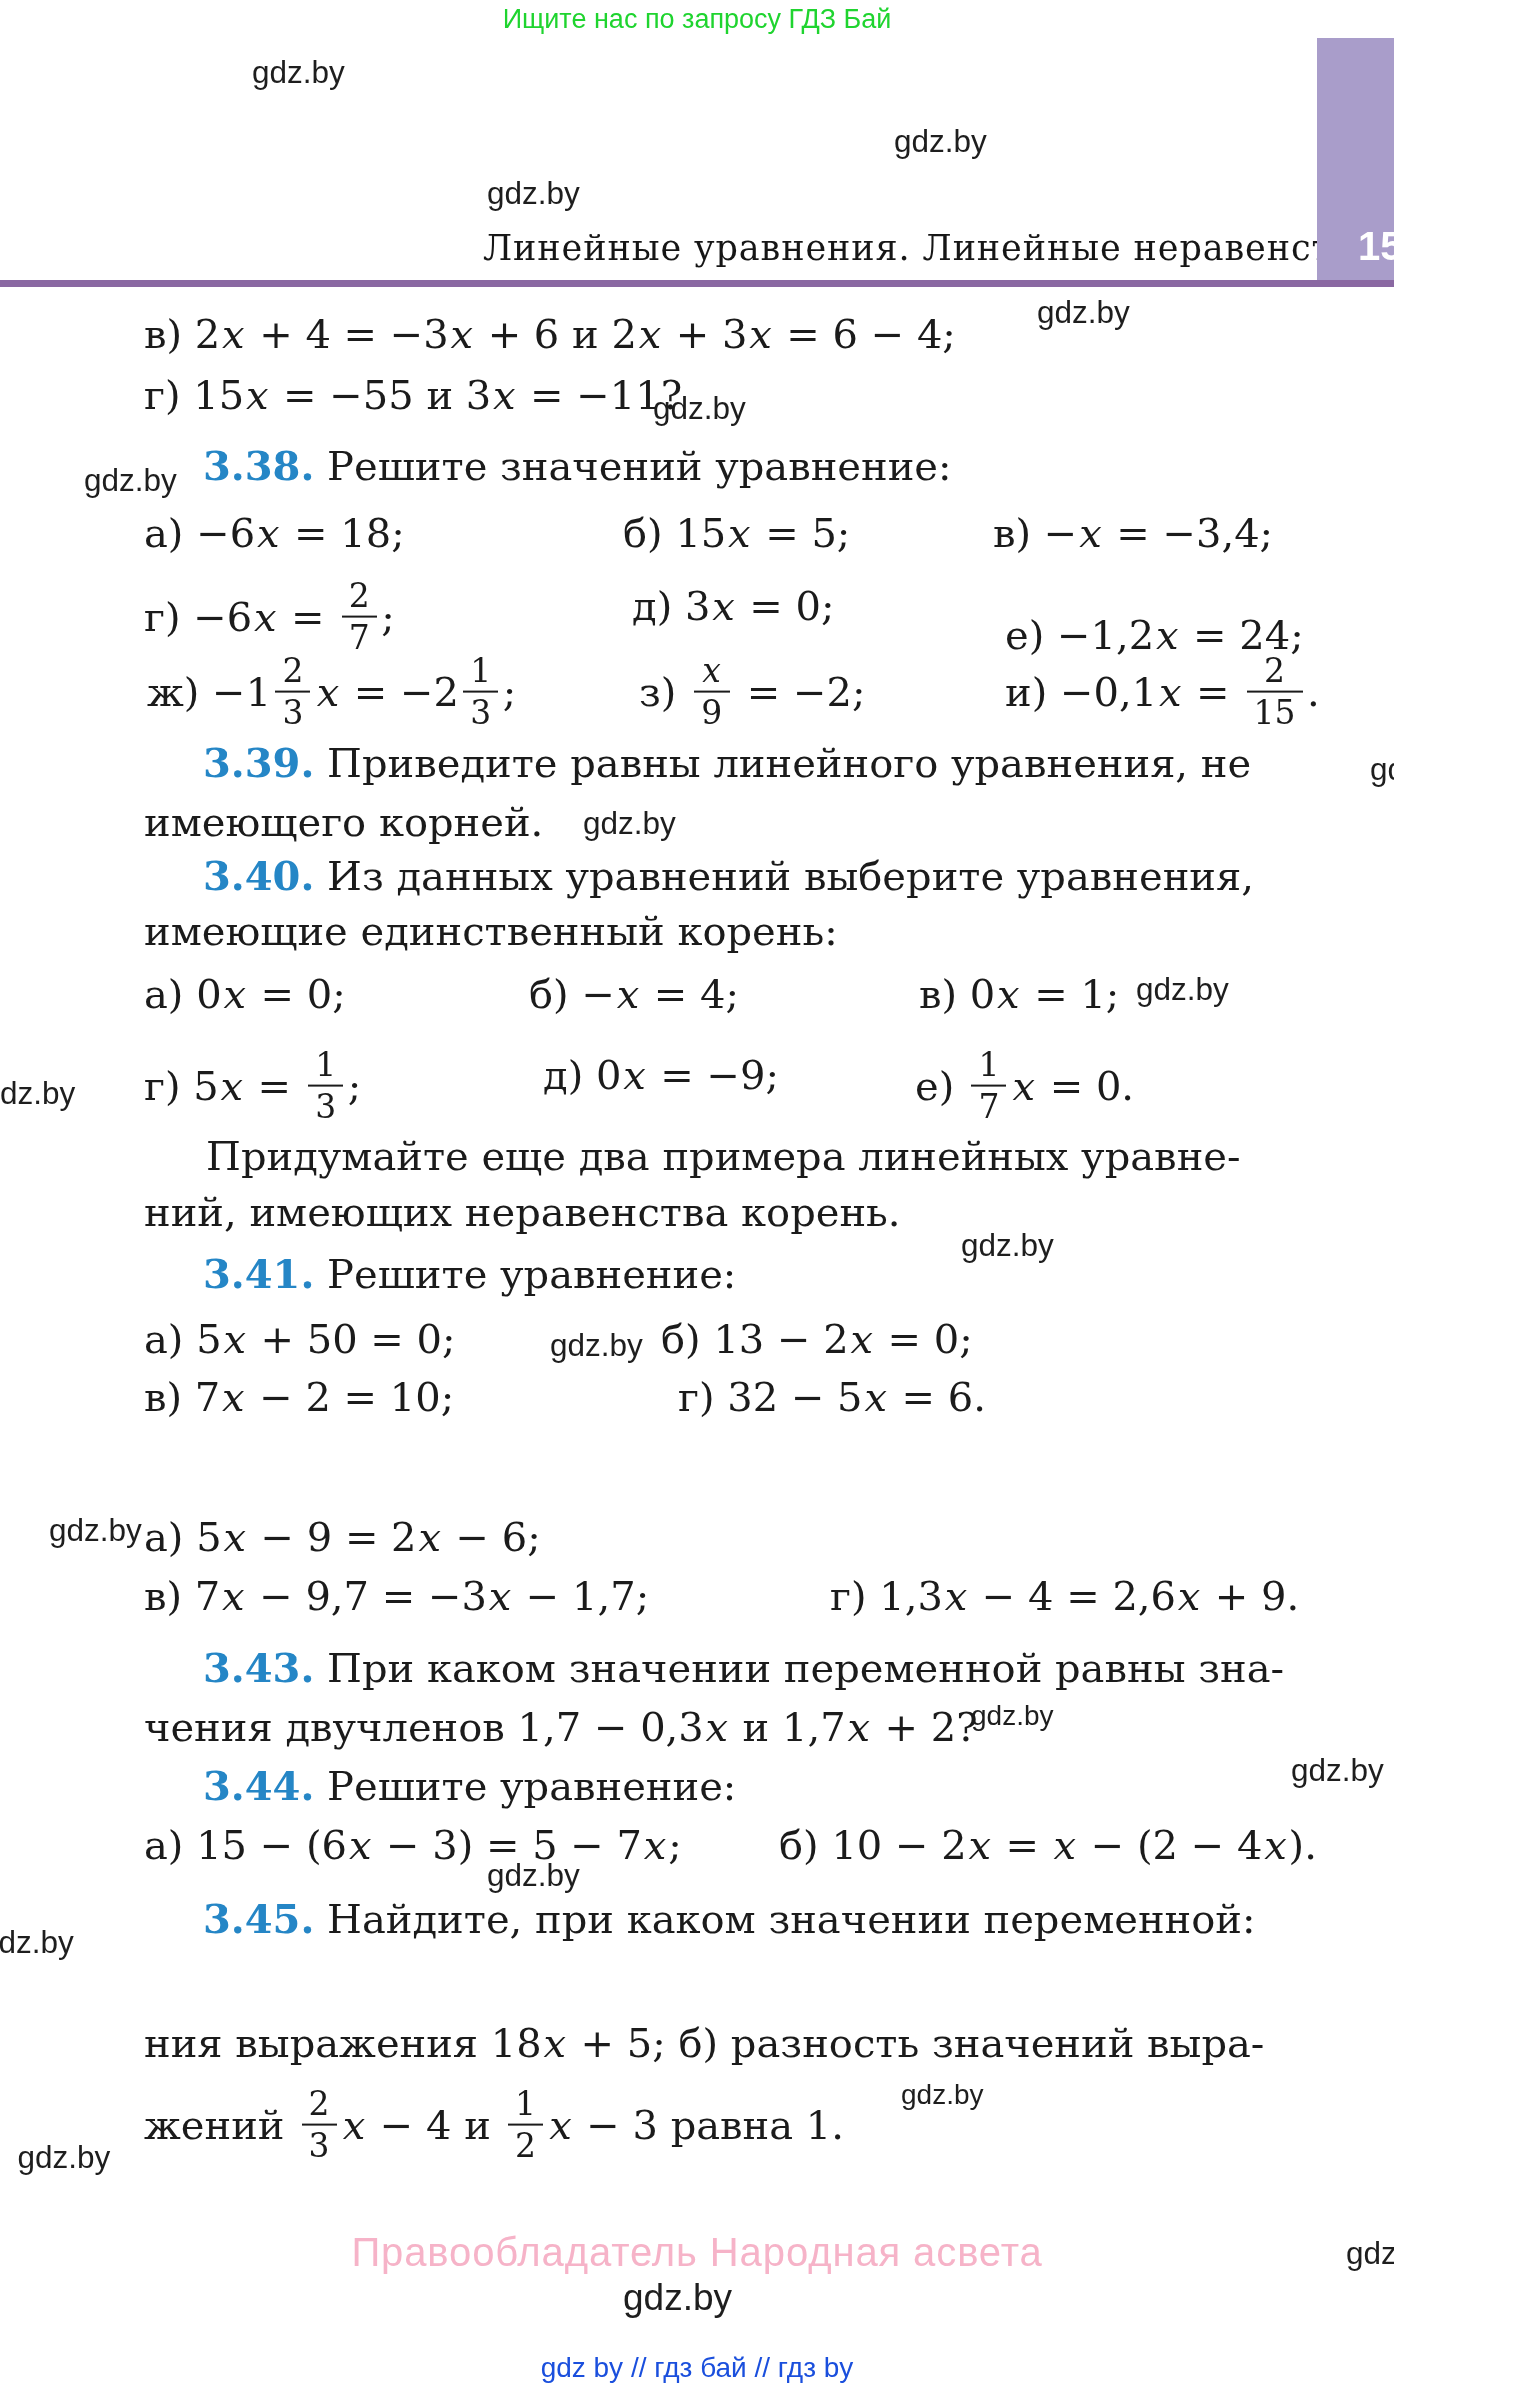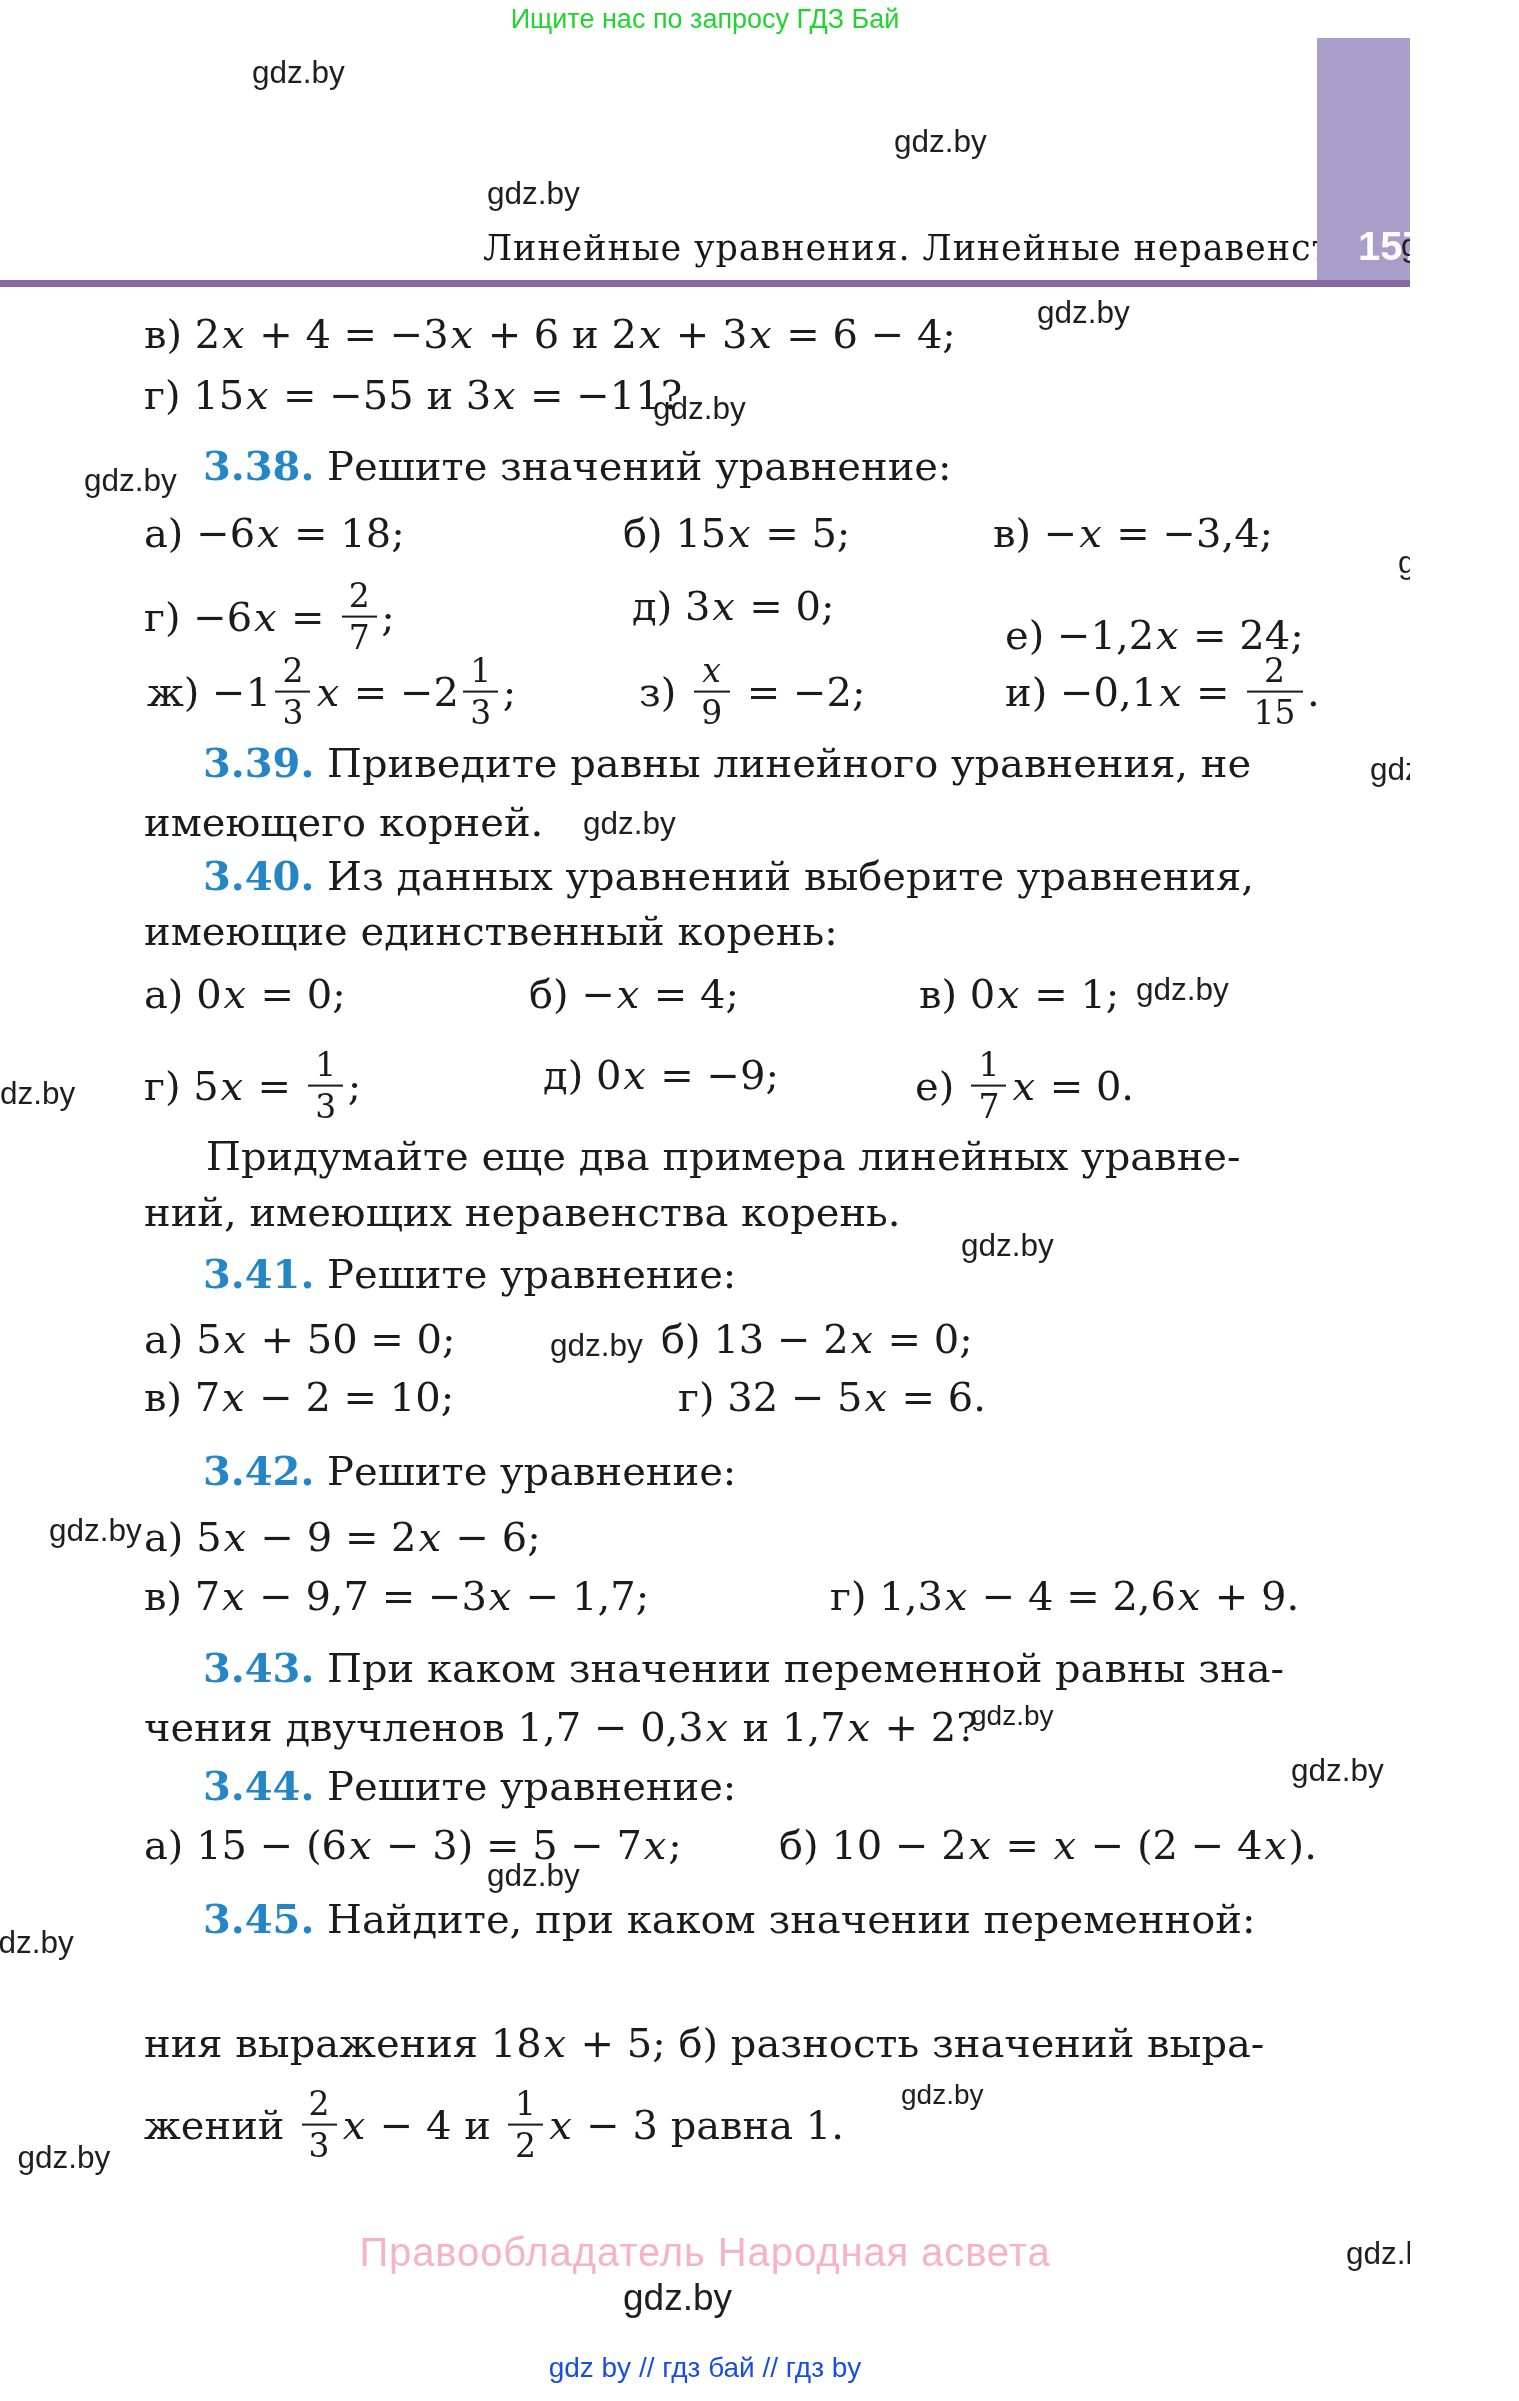--- a/index.html
+++ b/index.html
@@ -1,17 +1,17 @@
 <!DOCTYPE html>
 <html style="font-size:14px"><head>
 <meta charset="utf-8">
 <style>
   html,body{margin:0;padding:0;background:#ffffff;}
   .page{position:relative;width:1394px;height:2401px;background:#ffffff;overflow:hidden;
-        font-family:"DejaVu Serif",serif;color:#1b1b1b;padding-left:16px;}
+        font-family:"DejaVu Serif",serif;color:#1b1b1b;}
   .banner{position:absolute;left:0;right:0;top:3.5px;text-align:center;
           font-family:"Liberation Sans",sans-serif;font-size:27px;color:#1fd42f;}
   .wm{position:absolute;font-family:"Liberation Sans",sans-serif;color:#1e1e1e;
       font-size:31.5px;white-space:nowrap;}
   .wm.small{font-size:28px;}
   .wm.big{font-size:37px;}
   .header-title{position:absolute;left:483px;top:228px;font-size:35px;letter-spacing:0.9px;
                 white-space:nowrap;color:#161616;}
   .band{position:absolute;left:1317px;top:38px;width:202px;height:242px;background:#a99dca;}
   .band .pnum{position:absolute;left:21px;bottom:14px;font-family:"Liberation Sans",sans-serif;
@@ -110,24 +110,20 @@
 
   <div class="heading" style="left:203px;top:1251px">
     <span class="num">3.41.</span>
     <span>Решите уравнение:</span>
   </div>
   <div class="mline" style="left:144px;top:1316px">а) 5<span class="var">x</span> + 50 = 0;</div>
   <div class="mline" style="left:661px;top:1316px">б) 13 − 2<span class="var">x</span> = 0;</div>
   <div class="mline" style="left:144px;top:1374px">в) 7<span class="var">x</span> − 2 = 10;</div>
   <div class="mline" style="left:678px;top:1374px">г) 32 − 5<span class="var">x</span> = 6.</div>
 
-  <div class="heading" style="left:203px;top:1448px">
-    <span class="num">3.42.</span>
-    <span>Решите уравнение:</span>
-  </div>
   <div class="mline" style="left:144px;top:1514px">а) 5<span class="var">x</span> − 9 = 2<span class="var">x</span> − 6;</div>
   <div class="mline" style="left:144px;top:1573px">в) 7<span class="var">x</span> − 9,7 = −3<span class="var">x</span> − 1,7;</div>
   <div class="mline" style="left:830px;top:1573px">г) 1,3<span class="var">x</span> − 4 = 2,6<span class="var">x</span> + 9.</div>
 
   <div class="heading" style="left:203px;top:1645px">
     <span class="num">3.43.</span>
     <span>При каком значении переменной равны зна-</span>
   </div>
   <div class="mline" style="left:144px;top:1704px">чения двучленов 1,7 − 0,3<span class="var">x</span> и 1,7<span class="var">x</span> + 2?</div>
 

